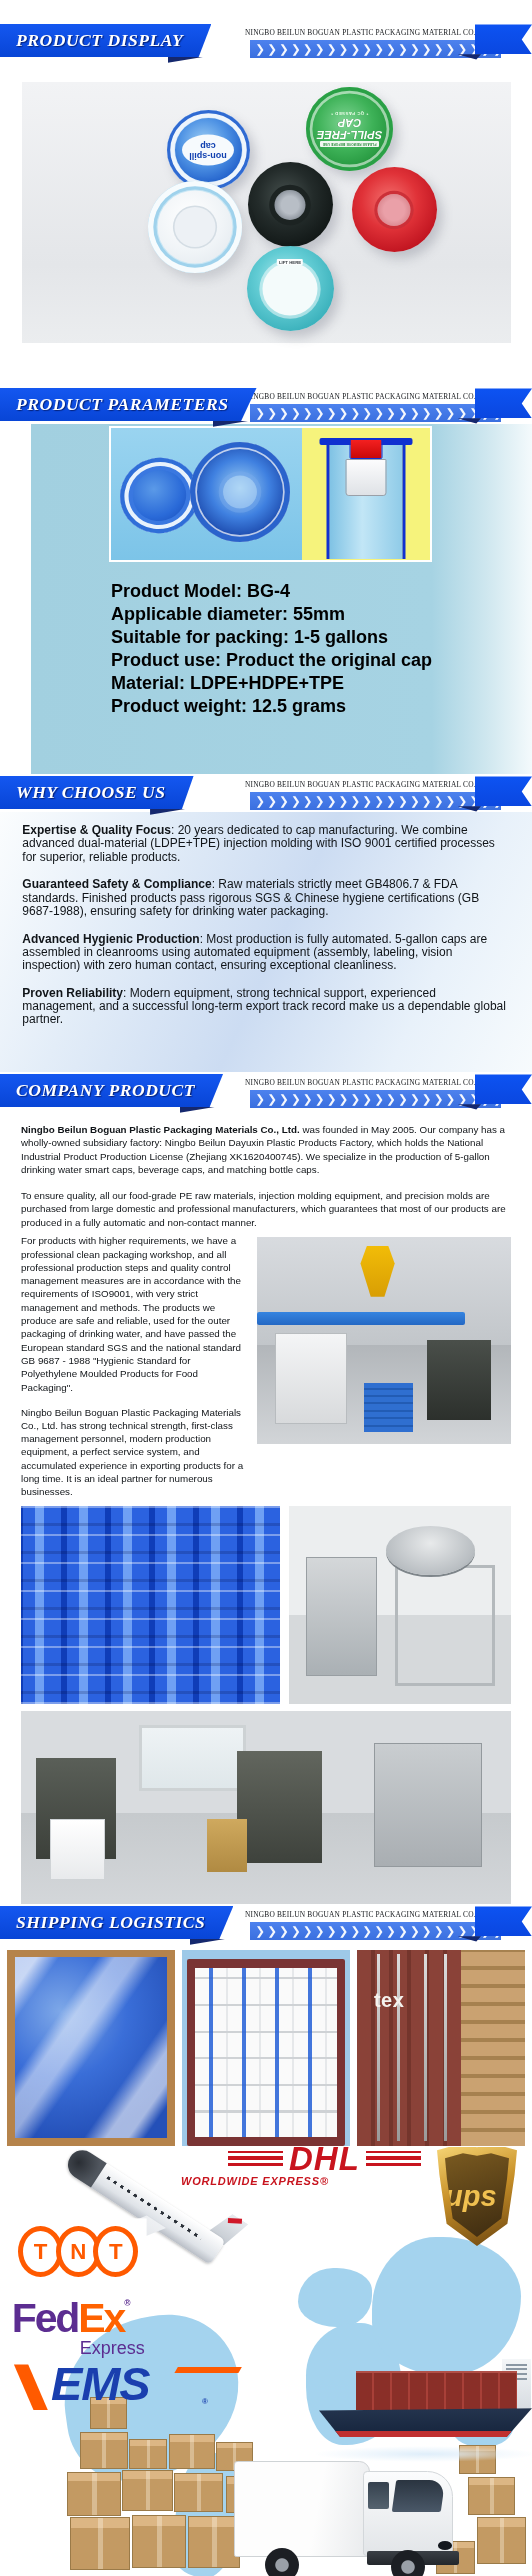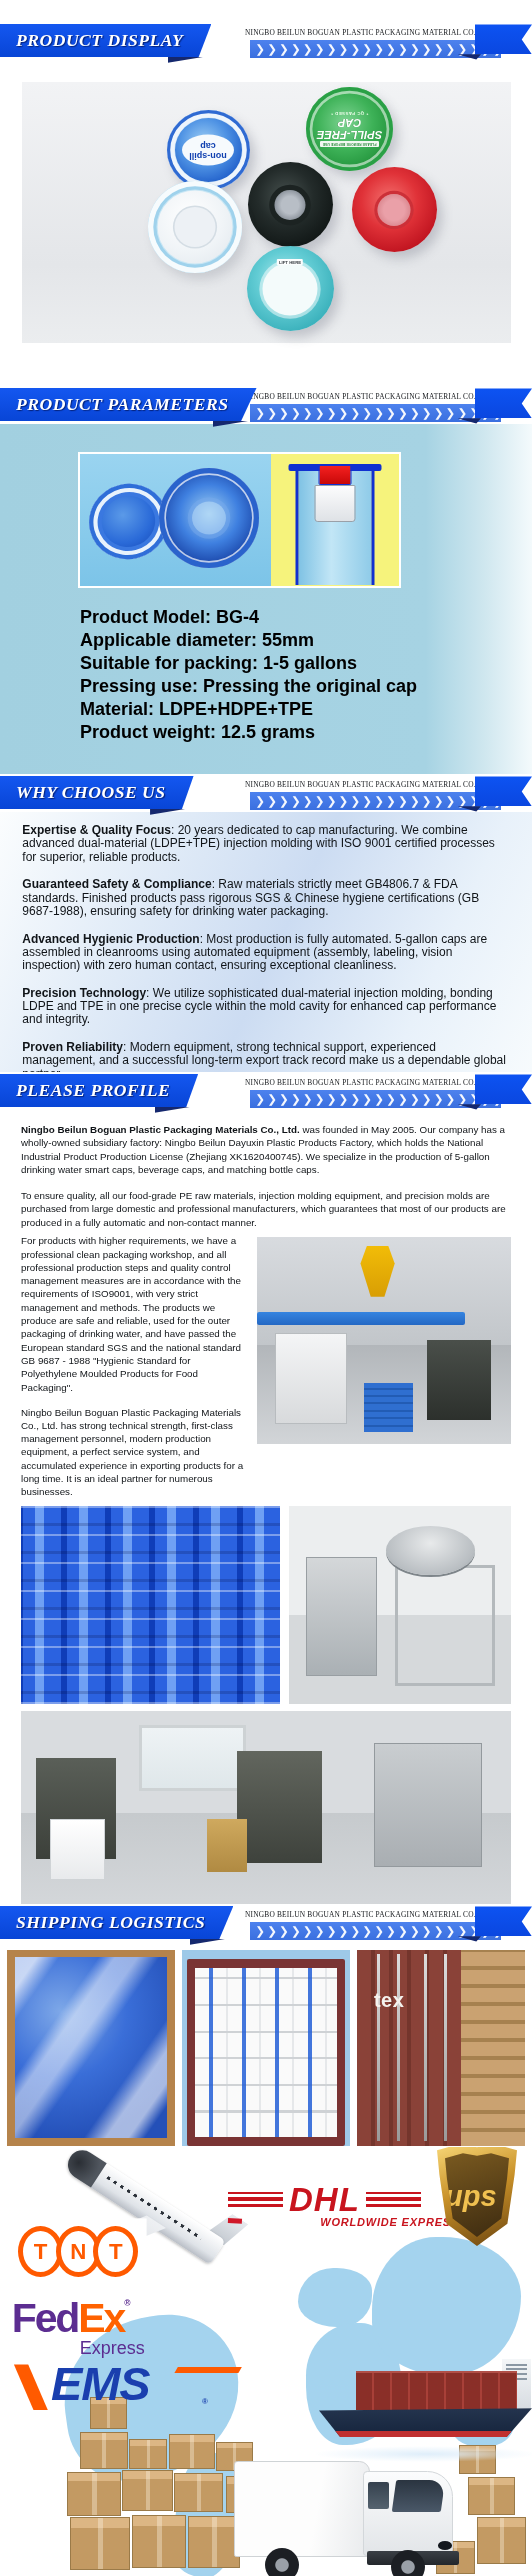--- a/index.html
+++ b/index.html
@@ -66,22 +66,22 @@
   .cap-white::after{content:"";position:absolute;left:50%;top:50%;transform:translate(-50%,-50%);
      width:41px;height:40px;border-radius:50%;background:#edf1f5;box-shadow:0 0 0 1.6px #d4dde4;}
   .cap-teal{left:225px;top:164px;width:87px;height:85px;
      background:radial-gradient(circle at 44% 40%,#b2ecf0 0%,#62ccd4 40%,#35adb8 80%);}
   .cap-teal::after{content:"";position:absolute;left:50%;top:50%;transform:translate(-50%,-50%);
      width:55px;height:53px;border-radius:50%;background:#f4fbfb;box-shadow:0 0 0 3.2px rgba(255,255,255,.5);}
   .cap-teal .lift{position:absolute;left:50%;top:12.8px;transform:translateX(-50%);z-index:2;
      font-size:4.3px;font-weight:bold;color:#3c4146;background:#fbfdfd;padding:0.5px 2.1px;border-radius:1.1px;}
 
   
-  #params-sec{height:350px;box-sizing:border-box;padding-top:28px;
-     background:linear-gradient(90deg,#a2d0e0 0%,#a6d3e3 80%,#cfe7ef 91%,#f4fafc 100%);}
+  #params-sec{height:350px;box-sizing:border-box;padding-top:2px;
+     background:linear-gradient(90deg,#a2d0e0 0%,#a6d3e3 80%,#cfe7ef 91%,#f4fafc 100%);margin-left:31px;}
   .params-imgs{width:323px;height:136px;margin-left:78px;border:2.7px solid #fff;display:flex;box-sizing:border-box;}
   .pi-left{flex:1.5;position:relative;overflow:hidden;background:linear-gradient(180deg,#9ad4f0,#7cc4e8);}
   .pl-cap1{position:absolute;left:8.5px;top:28px;width:79px;height:79px;border-radius:50%;
      background:radial-gradient(circle at 45% 40%,#5b9ae8 0%,#2a6ad8 45%,#1243b0 80%);
      box-shadow:inset 0 0 0 4.3px #2f6ed8,inset 0 0 0 8.5px #e8f2fc,inset 0 0 0 12.8px #3a78e0;
      transform:rotate(-14deg) scale(1,.95);}
   .pl-cap2{position:absolute;left:79px;top:14px;width:100px;height:100px;border-radius:50%;
      background:radial-gradient(circle at 50% 46%,#9fd0f2 0%,#3f80e0 40%,#123a9e 75%,#0c2a78 100%);
      box-shadow:inset 0 0 0 5.3px #2a63cc,inset 0 0 0 7px rgba(255,255,255,.7);}
   .pl-cap2::after{content:"";position:absolute;left:50%;top:50%;transform:translate(-50%,-50%);
@@ -164,21 +164,21 @@
   .fus::before{content:"";position:absolute;left:0;top:0;width:34px;height:29px;border-radius:32px 0 0 32px;
      background:radial-gradient(circle at 30% 50%,#2a2e34,#50565e 75%);}
   .fwin{position:absolute;left:63px;top:69px;width:112px;height:3.2px;
      background:repeating-linear-gradient(90deg,#2a3038 0 3.2px,transparent 3.2px 8px);}
   .wing{position:absolute;left:89px;top:81px;width:23.4px;height:80px;transform:skewX(-35deg);
      background:linear-gradient(#eef0f3,#c9ced4);}
   .eng{position:absolute;left:96px;top:105px;width:35px;height:17px;border-radius:8.5px;background:#1a1d22;}
   .tail{position:absolute;left:176px;top:33px;width:31px;height:31px;
      background:linear-gradient(#e8ebef,#c2c8cf);clip-path:polygon(40% 0,100% 0,70% 100%,0 100%);}
   .tailstripe{position:absolute;left:187px;top:35px;width:14px;height:5.3px;background:#d01828;transform:rotate(-30deg);}
-  .dhl{position:absolute;left:181px;top:-4.3px;width:287px;text-align:right;color:#c8141e;z-index:6;margin-top:41px;}
+  .dhl{position:absolute;left:181px;top:-4.3px;width:287px;text-align:left;color:#c8141e;z-index:6;}
   .dhl-row{display:flex;align-items:center;justify-content:center;gap:6.4px;}
   .dhl-lines{width:55px;height:15px;background:repeating-linear-gradient(0deg,#c8141e 0 3.2px,transparent 3.2px 6.4px);}
   .dhl-word{font-size:33px;font-weight:bold;font-style:italic;letter-spacing:1.1px;line-height:.95;}
   .dhl-tag{font-size:11px;font-weight:bold;font-style:italic;letter-spacing:0.8px;margin-top:1.1px;}
   .ups{position:absolute;left:437px;top:-3.2px;width:80px;height:102px;z-index:6;
      background:linear-gradient(160deg,#f8d878,#c89028 45%,#6a4410);
      clip-path:polygon(50% 100%,88% 78%,97% 30%,100% 6%,72% 0,50% 3%,28% 0,0 6%,3% 30%,12% 78%);
      display:flex;align-items:center;justify-content:center;}
   .ups-inner{width:80%;height:82%;background:linear-gradient(160deg,#7a5a20,#3c2a10);
      clip-path:polygon(50% 100%,88% 78%,97% 30%,100% 6%,72% 0,50% 3%,28% 0,0 6%,3% 30%,12% 78%);
@@ -300,21 +300,21 @@
         <div class="neck"></div>
         <div class="neck-top"></div>
         <div class="plug-red"></div>
         <div class="plug-white"></div>
       </div>
     </div>
     <div class="params-text pt-lines">
       <div>Product Model: BG-4</div>
       <div>Applicable diameter: 55mm</div>
       <div>Suitable for packing: 1-5 gallons</div>
-      <div>Pressing use: Pressing the original cap</div>
+      <div>Product use: Product the original cap</div>
       <div>Material: LDPE+HDPE+TPE</div>
       <div>Product weight: 12.5 grams</div>
     </div>
   </div>
 
   <div class="banner">
     <div class="b-strip">
       <span class="b-company">NINGBO BEILUN BOGUAN PLASTIC PACKAGING MATERIAL CO., LTD.</span>
     </div>
     <div class="b-chev"></div>
@@ -323,33 +323,32 @@
     <div class="b-titlewrap">
       <div class="b-title">WHY CHOOSE US</div>
       <div class="b-titlefold"></div>
     </div>
   </div>
 
   <div id="why-sec">
     <p class="why-p"><b>Expertise &amp; Quality Focus</b><span>: 20 years dedicated to cap manufacturing. We combine advanced dual-material (LDPE+TPE) injection molding with ISO 9001 certified processes for superior, reliable products.</span></p>
     <p class="why-p"><b>Guaranteed Safety &amp; Compliance</b><span>: Raw materials strictly meet GB4806.7 &amp; FDA standards. Finished products pass rigorous SGS &amp; Chinese hygiene certifications (GB 9687-1988), ensuring safety for drinking water packaging.</span></p>
     <p class="why-p"><b>Advanced Hygienic Production</b><span>: Most production is fully automated. 5-gallon caps are assembled in cleanrooms using automated equipment (assembly, labeling, vision inspection) with zero human contact, ensuring exceptional cleanliness.</span></p>
-    <p class="why-p"><b>Precision Technology</b><span>: We utilize sophisticated dual-material injection molding, bonding LDPE and TPE in one precise cycle within the mold cavity for enhanced cap performance and integrity.</span></p>
     <p class="why-p"><b>Proven Reliability</b><span>: Modern equipment, strong technical support, experienced management, and a successful long-term export track record make us a dependable global partner.</span></p>
   </div>
 
   <div class="banner">
     <div class="b-strip">
       <span class="b-company">NINGBO BEILUN BOGUAN PLASTIC PACKAGING MATERIAL CO., LTD.</span>
     </div>
     <div class="b-chev"></div>
     <div class="b-ribbonfold"></div>
     <div class="b-ribbon"></div>
     <div class="b-titlewrap">
-      <div class="b-title">PLEASE PROFILE</div>
+      <div class="b-title">COMPANY PRODUCT</div>
       <div class="b-titlefold"></div>
     </div>
   </div>
 
   <div id="profile-sec">
     <p class="pp" style="margin-bottom:12.8px"><b>Ningbo Beilun Boguan Plastic Packaging Materials Co., Ltd.</b><span> was founded in May 2005.  Our company has a wholly-owned subsidiary factory: Ningbo Beilun Dayuxin Plastic Products Factory, which holds the National Industrial Product Production License (Zhejiang XK1620400745).  We specialize in the production of 5-gallon drinking water smart caps, beverage caps, and matching bottle caps.</span></p>
     <p class="pp">To ensure quality, all our food-grade PE raw materials, injection molding equipment, and precision molds are purchased from large domestic and professional manufacturers, which guarantees that most of our products are produced in a fully automatic and non-contact manner.</p>
     <div class="profile-row">
       <div class="prof-col">
         <p class="pp">For products with higher requirements, we have a professional clean packaging workshop, and all professional production steps and quality control management measures are in accordance with the requirements of ISO9001, with very strict management and methods.  The products we produce are safe and reliable, used for the outer packaging of drinking water, and have passed the European standard SGS and the national standard GB 9687 - 1988 "Hygienic Standard for Polyethylene Moulded Products for Food Packaging".</p>

